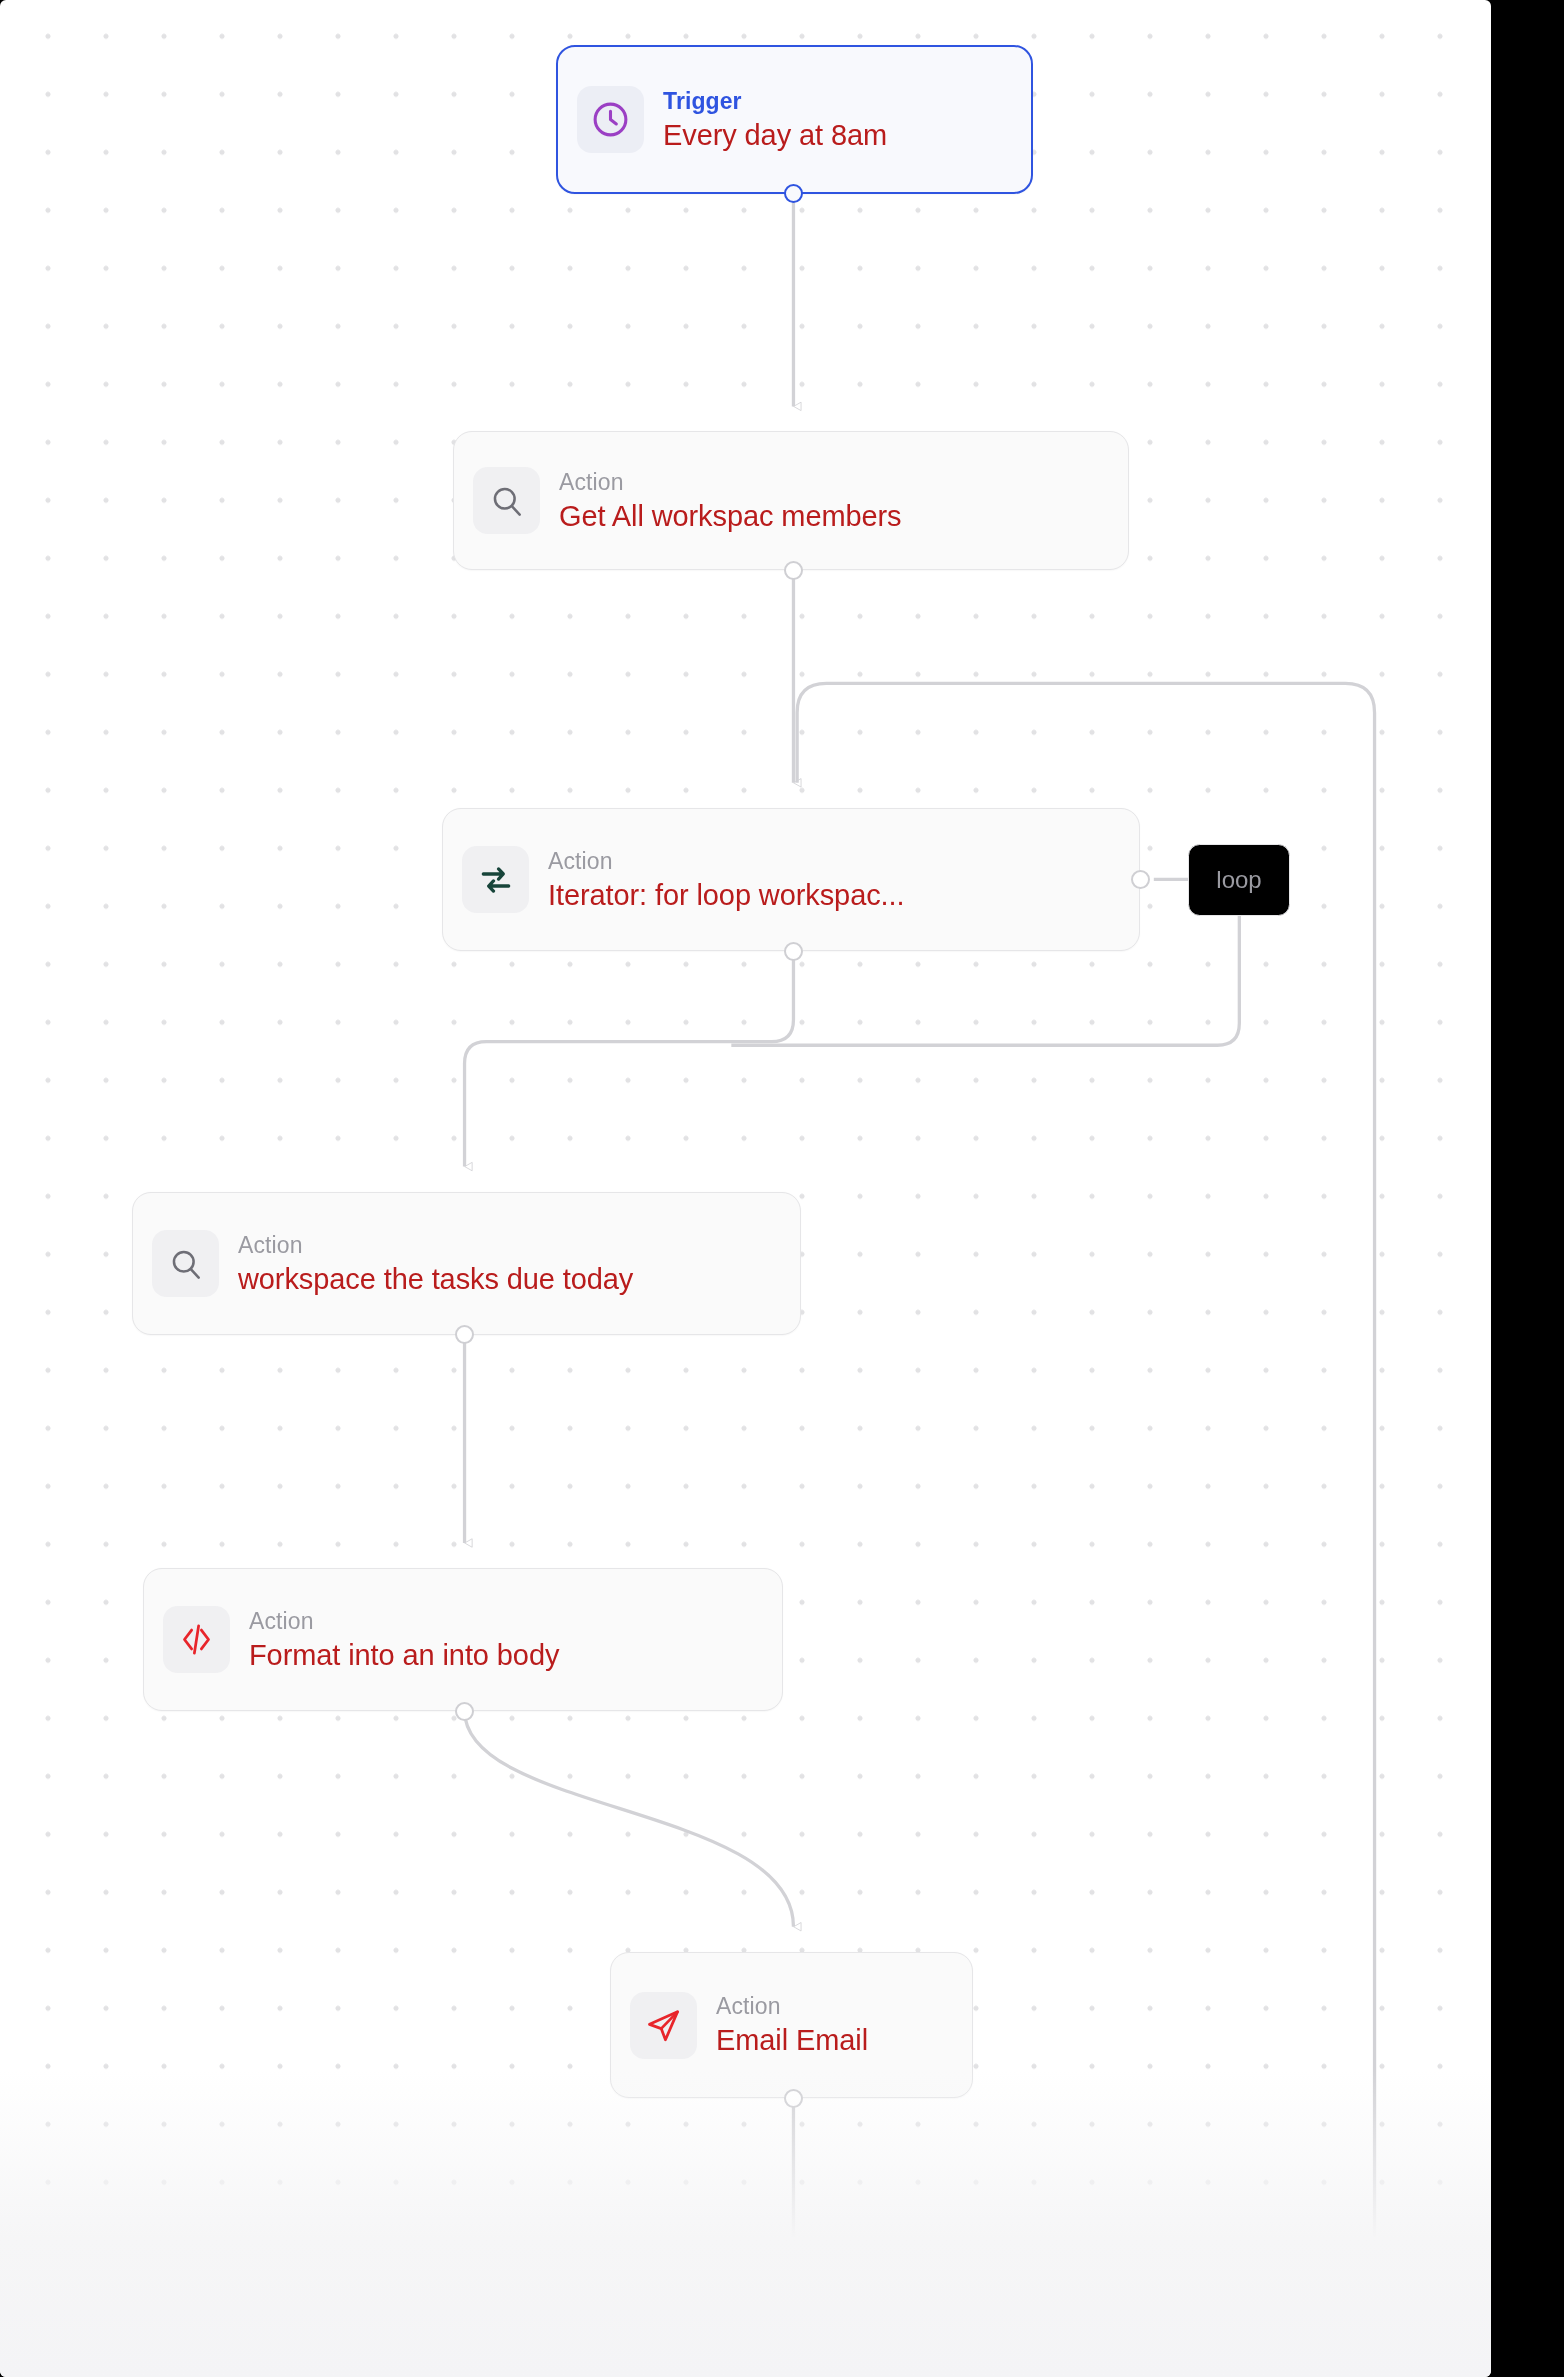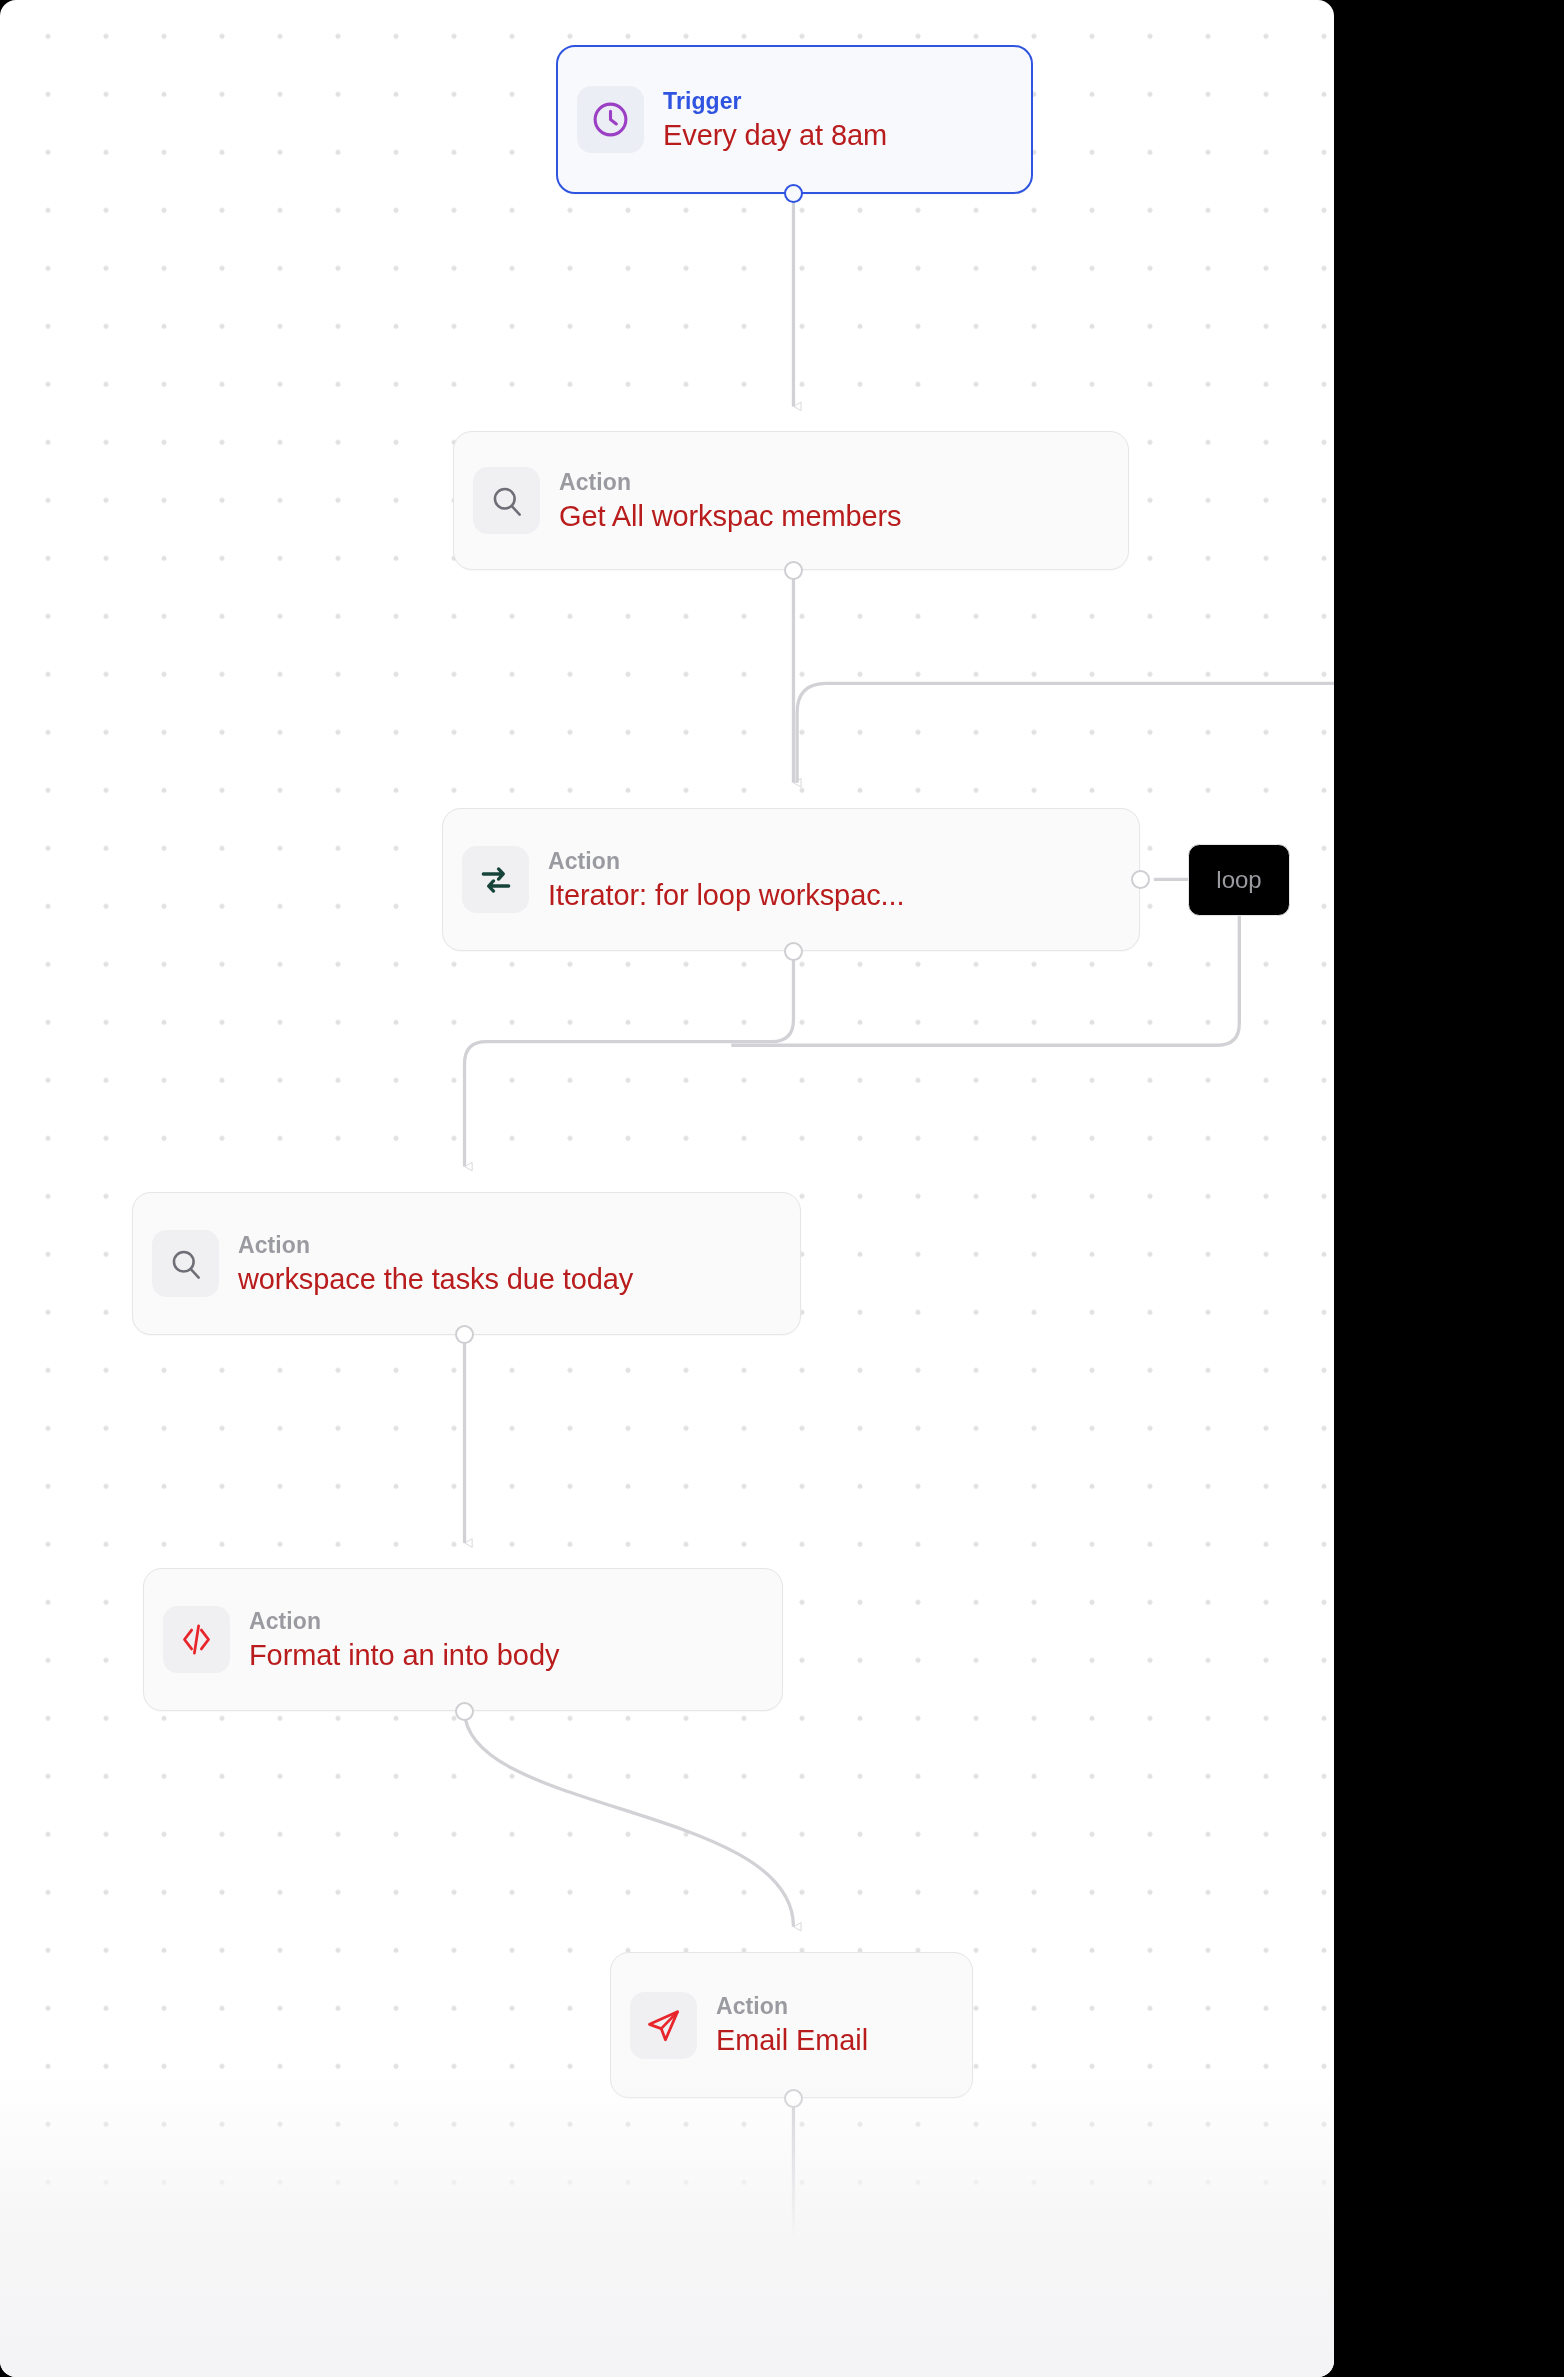--- a/index.html
+++ b/index.html
@@ -4,23 +4,23 @@
 <style>
   html, body {
     margin: 0; padding: 0;
     background: #000;
     width: 1565px; height: 2377px;
     overflow: hidden;
     font-family: "Liberation Sans", sans-serif;
   }
   #canvas {
     position: relative;
-    width: 1334px; height: 2377px;
+    width: 1491px; height: 2377px;
     background: #ffffff;
-    border-radius: 16px;
+    border-radius: 6px;
     overflow: hidden;
   }
   #dots {
     position: absolute; inset: 0;
     background-image: radial-gradient(circle, #e2e2e4 2.5px, rgba(255,255,255,0) 2.6px);
     background-size: 58px 58px;
     background-position: 19px 7.3px;
   }
   #bottomfade {
     position: absolute; left:0; right:0; bottom:0; height: 307px;
@@ -51,21 +51,21 @@
     border-radius: 14.6px;
     background: #f0f0f2;
     display: flex; align-items: center; justify-content: center;
     margin-right: 19px;
   }
   .node.trigger .node-icon { background: #eceef5; }
   .node-text { display: flex; flex-direction: column; justify-content: center; line-height: 1; }
   .node-kind {
     font-size: 23px;
     color: #9a9aa1;
-    font-weight: 700;
+    font-weight: 400;
     margin-bottom: 8px;
     letter-spacing: 0.1px;
   }
   .node.trigger .node-kind { color: #2f54e0; font-weight: 700; }
   .node-title {
     font-size: 29px;
     color: #b91c1c;
     font-weight: 400;
     letter-spacing: -0.1px;
     white-space: nowrap;

